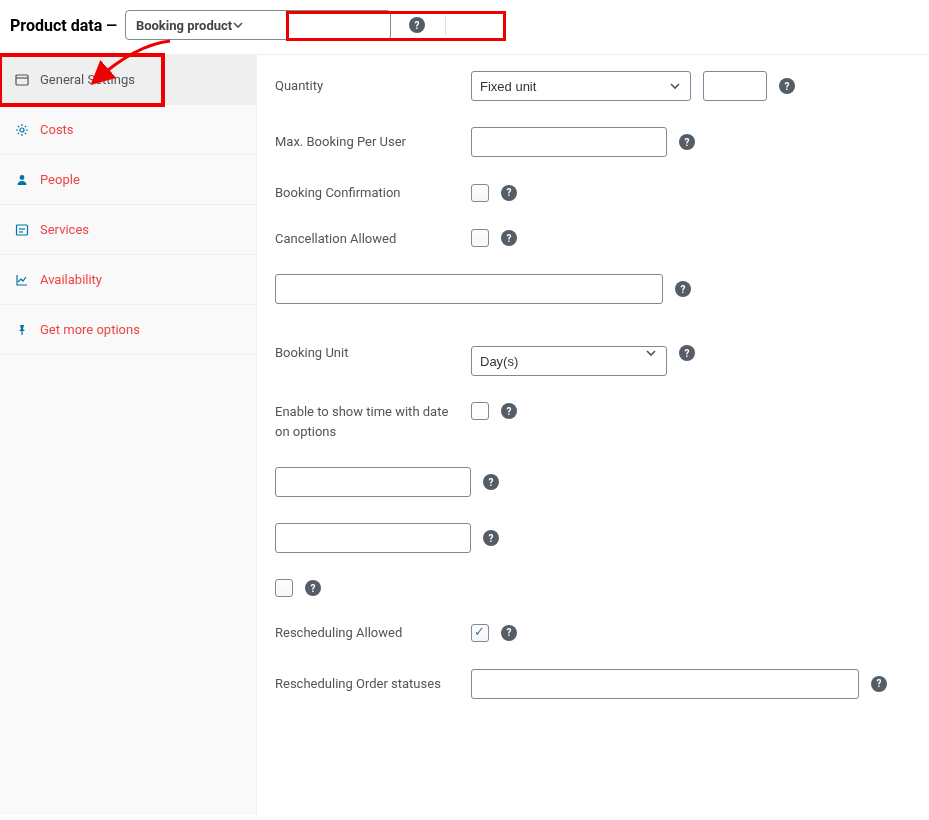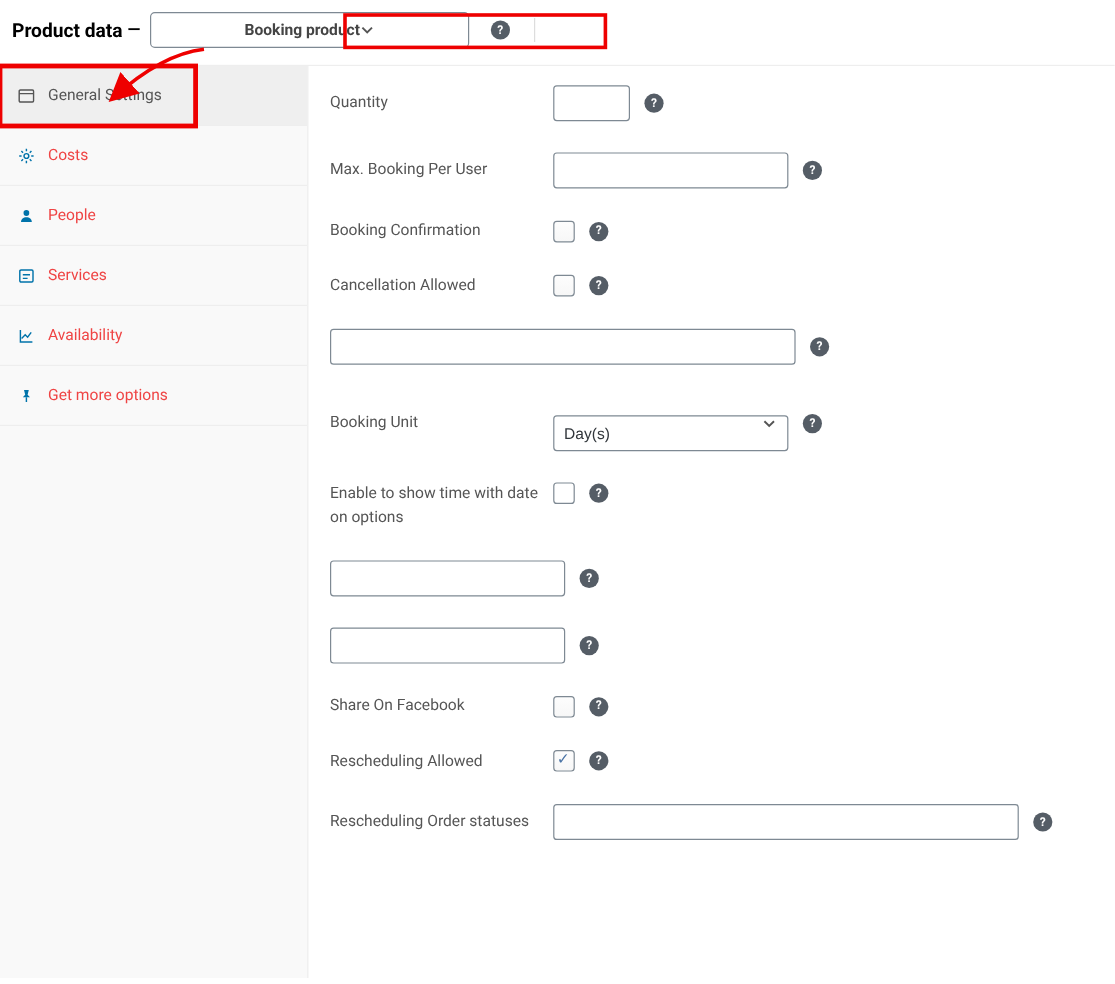--- a/index.html
+++ b/index.html
@@ -30,21 +30,21 @@
     margin-left: -4px;
   }
   .product-type-select {
     border: 1px solid #7e8993;
     border-radius: 4px;
     height: 30px;
     width: 266px;
     padding: 0 10px;
     display: flex;
     align-items: center;
-    justify-content: center;
+    justify-content: flex-start;
     background: #fff;
     position: relative;
     font-weight: 700;
   }
   .product-type-select-annot {
     position: absolute;
     top: 0; left: 160px;
     width: 220px; height: 30px;
     border: 3px solid #e00;
     pointer-events: none;
@@ -122,21 +122,21 @@
     z-index: 6;
   }
 
   .form {
     flex: 1;
     padding: 16px 18px 30px 18px;
   }
   .form-row {
     display: flex;
     align-items: center;
-    gap: 10px;
+    gap: 20px;
     margin-bottom: 26px;
   }
   .form-row.tall { align-items: flex-start; }
   .form-label {
     width: 176px;
     color: #555;
     line-height: 1.5;
   }
   .control {
     display: flex;
@@ -281,20 +281,30 @@
       </span>
       <span class="label">Get more options</span>
     </div>
   </div>
 
   <div class="form">
 
     <div class="form-row">
       <div class="form-label">Quantity</div>
       <div class="control">
+        <span class="select-wrap">
+          <select class="qty-select">
+            <option>Fixed unit</option>
+          </select>
+          <span class="chevron">
+            <svg viewBox="0 0 12 12" width="12" height="12">
+                <path d="M2 4 L6 8 L10 4" fill="none" stroke="#555" stroke-width="1.6"></path>
+              </svg>
+          </span>
+        </span>
         <input type="text" class="qty-input" value="" style="">
         <span class="help-icon">?</span>
       </div>
     </div>
 
     <div class="form-row">
       <div class="form-label">Max. Booking Per User</div>
       <div class="control">
         <input type="text" class="short-input" value="" style="">
         <span class="help-icon">?</span>
@@ -357,21 +367,20 @@
     </div>
 
     <div class="form-row">
       <div class="control">
         <input type="text" class="short-input" value="" style="">
         <span class="help-icon">?</span>
       </div>
     </div>
 
     <div class="form-row row-share">
-      <div class="form-label">Share On Facebook</div>
       <div class="control">
         <span class="checkbox subtle"></span>
         <span class="help-icon">?</span>
       </div>
     </div>
 
     <div class="form-row row-resched">
       <div class="form-label">Rescheduling Allowed</div>
       <div class="control">
         <span class="checkbox subtle">

